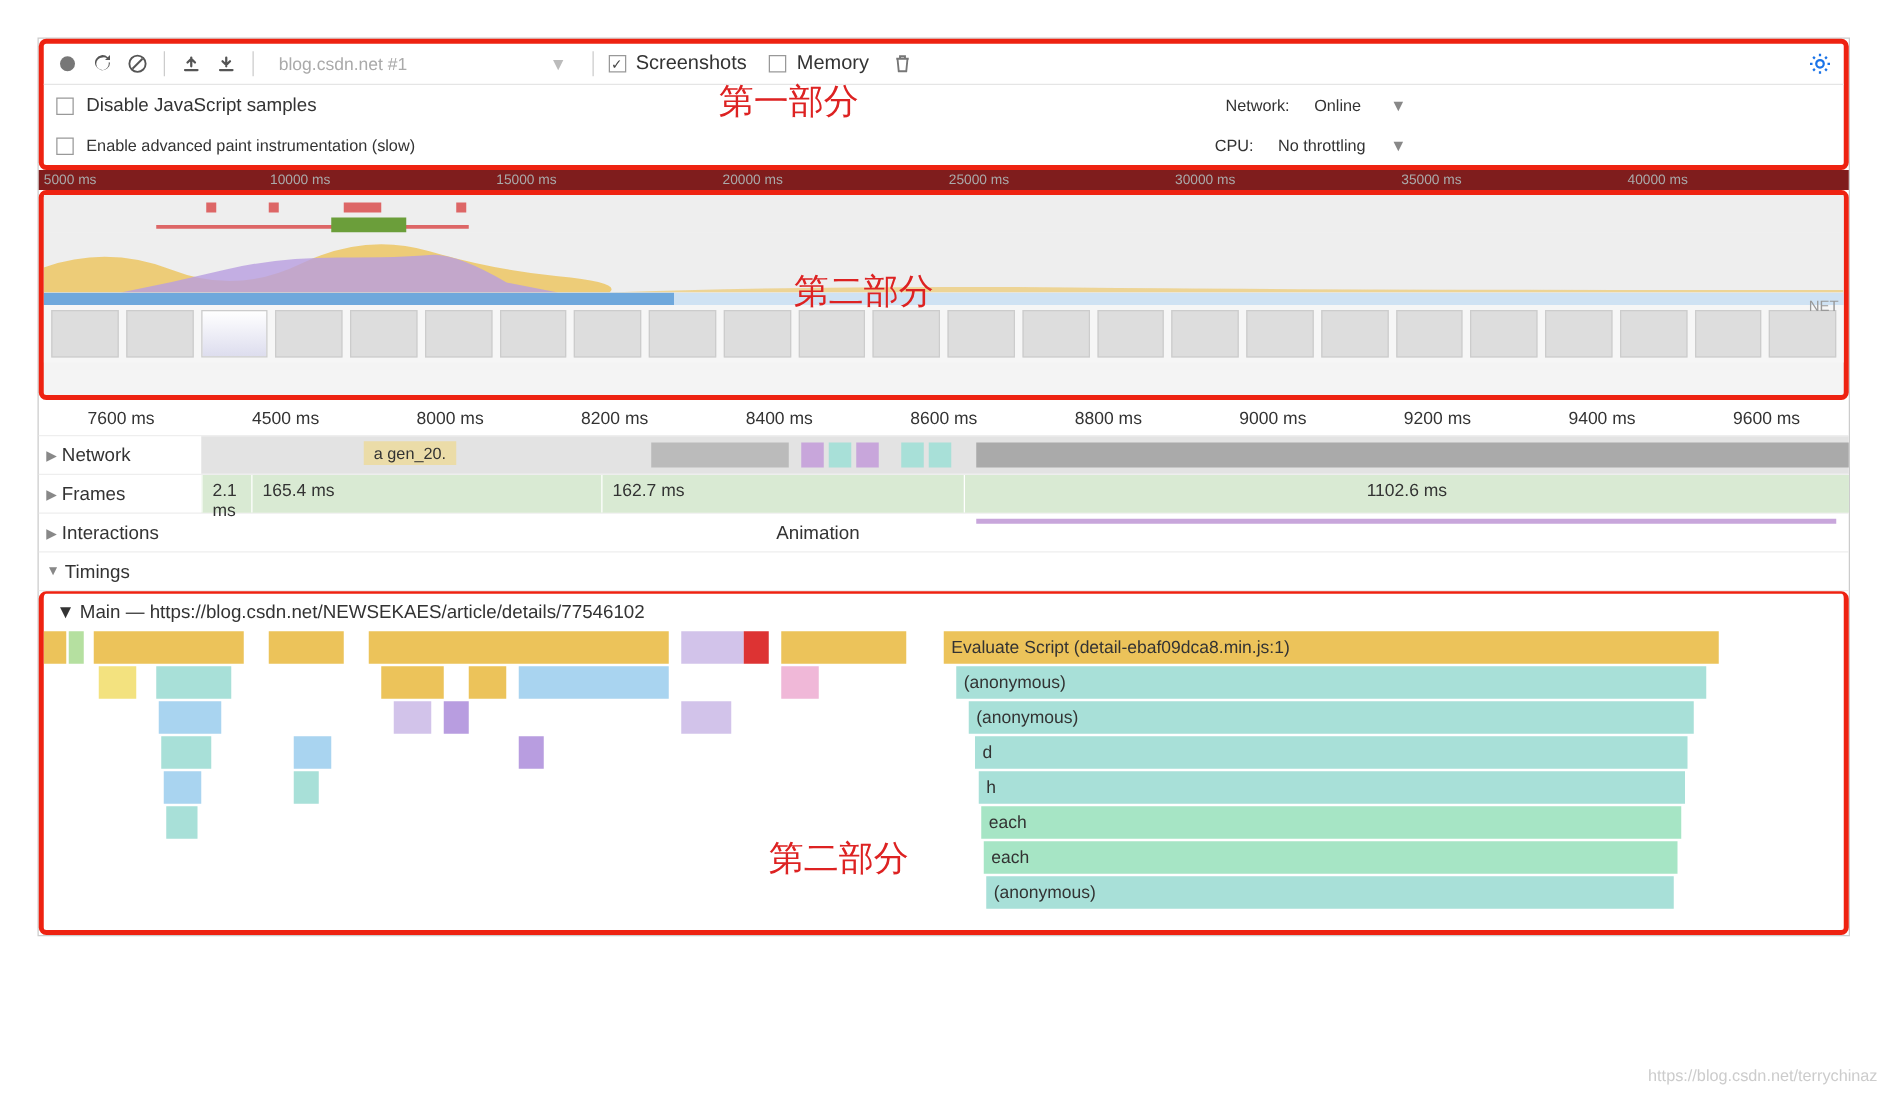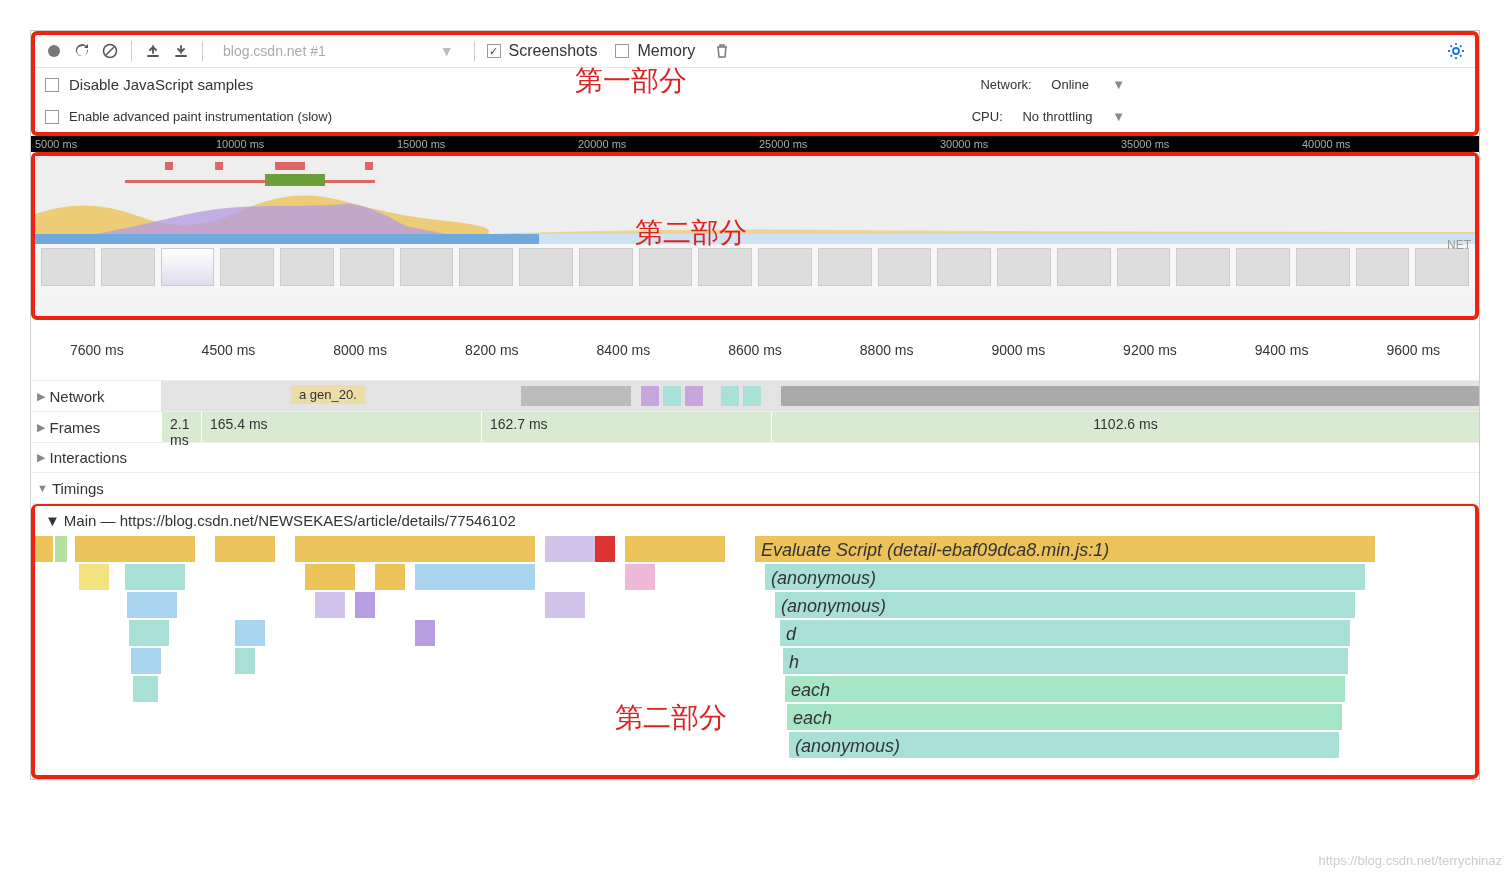--- a/index.html
+++ b/index.html
@@ -29,51 +29,51 @@
 .chk { width: 14px; height: 14px; border: 1px solid #999; display: inline-flex; align-items: center; justify-content: center; font-size: 11px; color: #444; margin-right: 4px; }
 .row2 { display: flex; align-items: center; padding: 8px 10px; gap: 30px; position: relative; }
 .row2 .label { color: #333; font-size: 15px; }
 .row3 { display: flex; align-items: center; padding: 8px 10px; gap: 30px; }
 .net-cpu { display: flex; gap: 8px; align-items: center; font-size: 13px; color: #333; }
 .net-cpu .caret { color: #888; }
 .annot { color: #d22; font-size: 28px; font-weight: 400; position: absolute; pointer-events: none; }
 
 .section2-box { border: 4px solid #e21; border-radius: 6px; position: relative; background: #f4f4f4; }
 .overview { height: 160px; position: relative; overflow: hidden; }
-.ov-ruler { height: 16px; background: #000000; display: flex; color: #aaa; font-size: 11px; align-items: center; }
+.ov-ruler { height: 16px; background: #7f1d1d; display: flex; color: #aaa; font-size: 11px; align-items: center; }
 .ov-ruler span { flex: 1; text-align: left; padding-left: 4px; }
 .fps-row { height: 30px; position: relative; background: #eee; }
 .cpu-row { height: 48px; position: relative; background: #eee; }
 .net-row { height: 10px; background: linear-gradient(to right, #6fa8dc 0%, #6fa8dc 35%, #cfe2f3 35%, #cfe2f3 100%); }
 .thumbs-row { height: 46px; display: flex; gap: 6px; padding: 4px 6px; background: #f6f6f6; }
 .thumb { flex: 1; background: #ddd; border: 1px solid #ccc; }
 .side-labels { position: absolute; right: 4px; top: 18px; color: #999; font-size: 12px; text-align: right; }
 .side-labels div { margin-bottom: 18px; }
 
-.timeline-ruler { display: flex; font-size: 14px; color: #333; padding: 22px 0; }
+.timeline-ruler { display: flex; font-size: 14px; color: #333; padding: 6px 0; }
 .timeline-ruler span { flex: 1; text-align: center; }
 
 .lane { display: flex; align-items: center; border-top: 1px solid #eee; font-size: 15px; min-height: 30px; }
 .lane-label { width: 130px; padding-left: 6px; display: flex; align-items: center; gap: 4px; }
 .lane-label .tri { font-size: 11px; color: #888; }
 .lane-body { flex: 1; position: relative; height: 30px; }
 .net-lane .lane-body { background: #e3e3e3; }
 .net-file { position: absolute; left: 130px; top: 4px; background: #ebdca8; padding: 2px 8px; font-size: 13px; }
 .frames-lane .lane-body { background: #d9ead3; display: flex; }
 .frame-block { border-left: 1px solid #fff; height: 100%; padding: 4px 8px; font-size: 14px; }
 .interact-lane .lane-body { display: flex; align-items: center; }
 .interact-label { margin-left: 460px; font-size: 15px; color: #333; }
 .interact-bar { position: absolute; left: 620px; right: 10px; top: 4px; height: 4px; background: #c8a6db; }
 .timings-lane { border-bottom: 1px solid #eee; }
 
 .section3-box { border: 4px solid #e21; border-radius: 6px; border-top-width: 2px; }
 .main-label { padding: 6px 10px; font-size: 15px; display: flex; align-items: center; gap: 4px; }
 .flame { position: relative; height: 240px; overflow: hidden; }
 .flame-row { height: 28px; position: relative; width: 100%; }
-.fblock { position: absolute; height: 26px; top: 1px; font-size: 18px; padding: 4px 6px; overflow: hidden; white-space: nowrap; font-style: italic; }
+.fblock { position: absolute; height: 26px; top: 1px; font-size: 14px; padding: 4px 6px; overflow: hidden; white-space: nowrap; }
 .gold { background: #ecc35a; }
 .teal { background: #a8e0d8; }
 .mint { background: #a6e5c5; }
 .lav { background: #d2c3ea; }
 .pink { background: #f0b8d8; }
 .blue { background: #a9d4f0; }
 .green { background: #b5e0a0; }
 .yellow { background: #f3e27f; }
 .purple { background: #b89de0; }
 .watermark { position: absolute; bottom: 6px; right: 10px; color: #ccc; font-size: 13px; }
@@ -263,20 +263,24 @@
       <div class="frame-block" style="width:290px;background:#d9ead3">162.7 ms</div>
       <div class="frame-block" style="flex:1;background:#d9ead3;text-align:center">1102.6 ms</div>
     </div>
   </div>
 
   <div class="lane interact-lane">
     <div class="lane-label">
         <span class="tri">▶</span>
         <span>Interactions</span>
       </div>
+    <div class="lane-body">
+      <span class="interact-label">Animation</span>
+      <div class="interact-bar"></div>
+    </div>
   </div>
 
   <div class="lane timings-lane">
     <div class="lane-label">
         <span class="tri">▼</span>
         <span>Timings</span>
       </div>
     <div class="lane-body"></div>
   </div>
 

